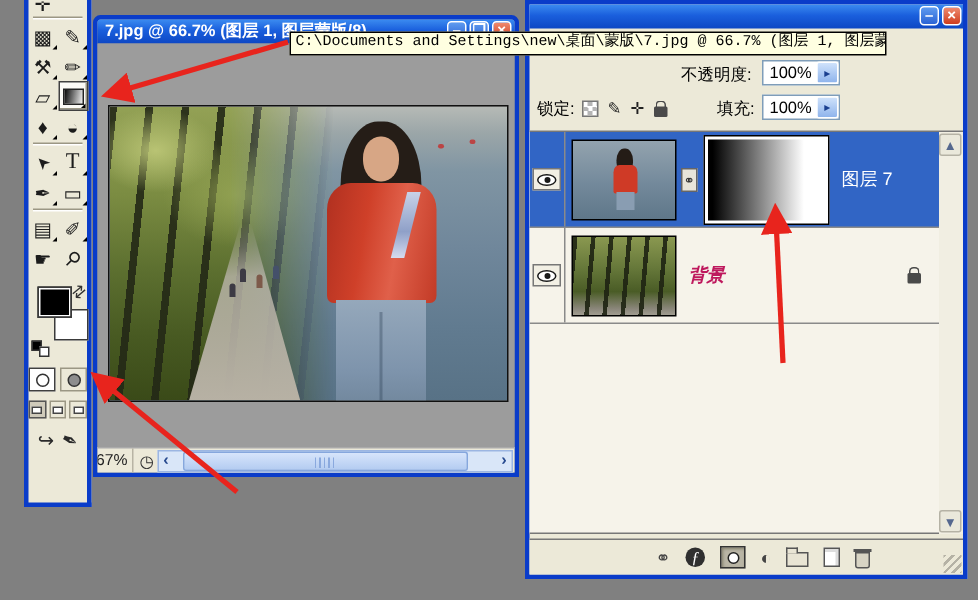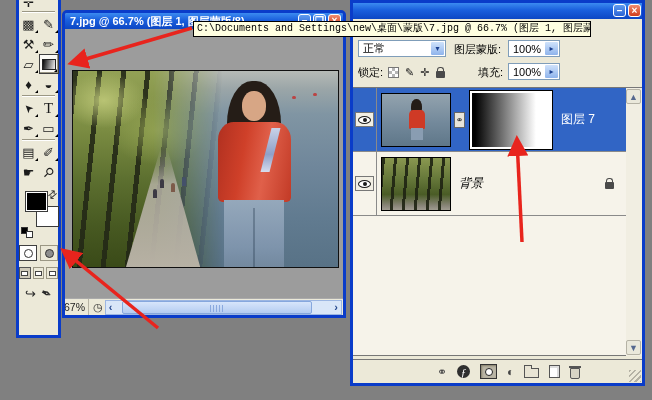--- a/index.html
+++ b/index.html
@@ -142,21 +142,21 @@
   .tw-shirt{position:absolute;left:4%;top:26%;width:92%;height:46%;background:#cf3a26;border-radius:25% 25% 8% 8%;}
   .tw-jeans{position:absolute;left:16%;top:70%;width:68%;height:30%;background:#899db2;}
   .thumb-trees{background:
       repeating-linear-gradient(95deg,rgba(30,35,18,.9) 0 3px,rgba(30,35,18,0) 3px 12px),
       linear-gradient(180deg,#8a9850 0%,#66783a 40%,#4a5c26 70%,#8a867a 92%,#a09c90 100%);}
   .link-badge{width:11px;height:16px;margin-left:3px;background:#e8e5da;border:1px solid #666;flex:none;
               display:flex;align-items:center;justify-content:center;font-size:9px;color:#333;}
   .mask-thumb{width:84px;height:60px;border:1px solid #000;background:#fff;padding:2px;margin-left:4px;flex:none;}
   .mask-grad{width:100%;height:100%;background:linear-gradient(90deg,#000 4%,#fff 82%);}
   .layer-label{margin-left:8px;}
-  .bg-label{font-style:italic;color:#000000;}
+  .bg-label{font-style:italic;color:#be185d;font-weight:bold;}
   .row-lock{margin-left:auto;margin-right:12px;}
 
   .bottombar{position:absolute;left:0;right:0;bottom:0;height:24px;border-top:1px solid #777;
              display:flex;align-items:center;gap:10px;padding-left:84px;background:#ECE9D8;}
   .bb-ic{font-size:12px;color:#444;flex:none;}
   .fx-ic{width:13px;height:13px;border-radius:50%;background:#2f2f2f;color:#fff;font-family:"Liberation Serif",serif;
          font-style:italic;font-size:11px;display:flex;align-items:center;justify-content:center;flex:none;}
   .maskbtn{width:17px;height:15px;border:1px solid #333;background:#b9b5a5;box-shadow:inset 1px 1px 2px #847f6c;
            display:flex;align-items:center;justify-content:center;flex:none;}
   .maskbtn i{width:8px;height:8px;border-radius:50%;background:#fff;border:1px solid #222;}
@@ -333,28 +333,22 @@
   </div>
 
   <div class="layers">
     <div class="xp-titlebar">
       <span class="win-btns">
         <span class="xp-btn">–</span>
         <span class="xp-btn close">×</span>
       </span>
     </div>
 
-    <div class="ctrl" style="left:5px;top:37px;">
-      <div class="xp-select">
-        <span>正常</span>
-        <span class="dd-btn">▾</span>
-      </div>
-    </div>
     <div class="ctrl" style="left:101px;top:39px;">
-      <span>图层蒙版:</span>
+      <span>不透明度:</span>
     </div>
     <div class="ctrl" style="left:155px;top:37px;">
       <div class="val-box">
         <span>100%</span>
         <span class="dd-btn">▸</span>
       </div>
     </div>
 
     <div class="ctrl" style="left:5px;top:62px;">
       <span>锁定:</span>

